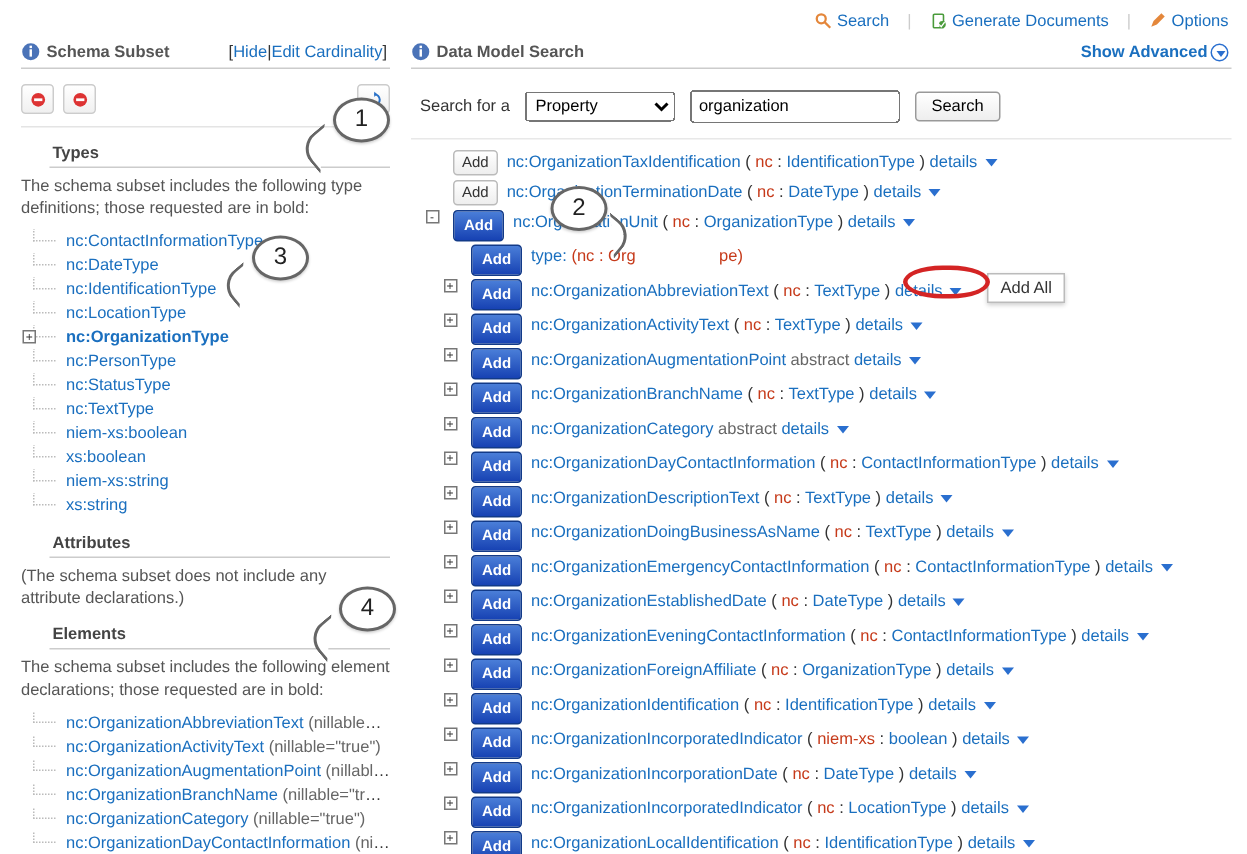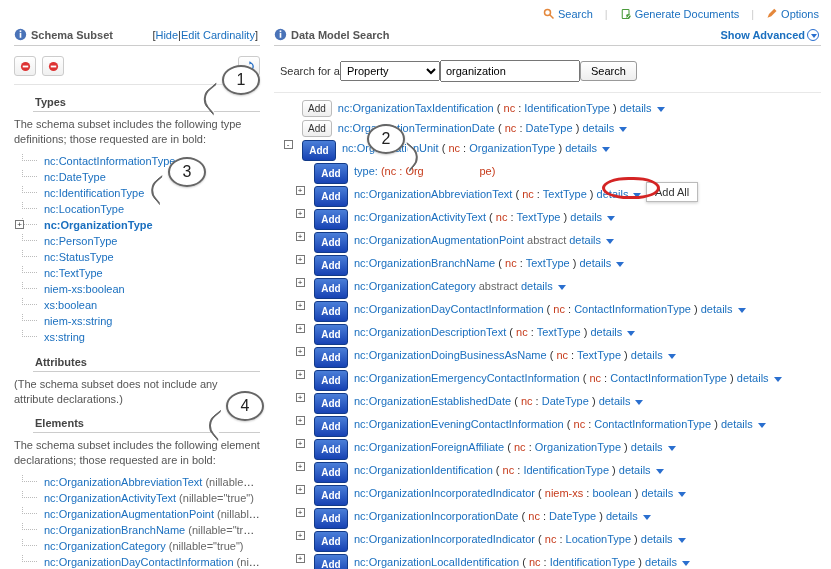--- a/index.html
+++ b/index.html
@@ -103,21 +103,21 @@
     width: 9px; height: 9px;
     border: 1px solid #777;
     background: #fff;
     font-size: 8px; line-height: 8px; text-align: center;
     cursor: pointer;
     color: #333;
   }
 
   
   .search-form {
-    display: flex; align-items: center; 
+    display: flex; align-items: center; gap: 10px;
     padding: 6px 6px 10px;
     border-bottom: 1px solid #e8e8e8;
     margin-bottom: 6px;
   }
   .search-form select {
     font-size: 11px;
     padding: 2px 2px;
     width: 100px;
   }
   .search-form input[type=text] {
@@ -259,21 +259,21 @@
     border: 3px solid #d42424;
     border-radius: 50% / 55%;
     width: 58px; height: 22px;
     left: 332px; top: 153px;
     z-index: 25;
     pointer-events: none;
   }
 
   .addall-pop {
     position:absolute;
-    left: 376px; top: 158px;
+    left: 388px; top: 158px;
     background:#fff;
     border:1px solid #bbb;
     padding: 3px 8px;
     font-size: 11px;
     box-shadow: 0 1px 3px rgba(0,0,0,0.2);
     z-index: 20;
   }
   .adv-tri {
     display:inline-block;width:12px;height:12px;border:1px solid #2a6fcf;border-radius:50%;position:relative;vertical-align:middle;margin-left:2px;
   }

